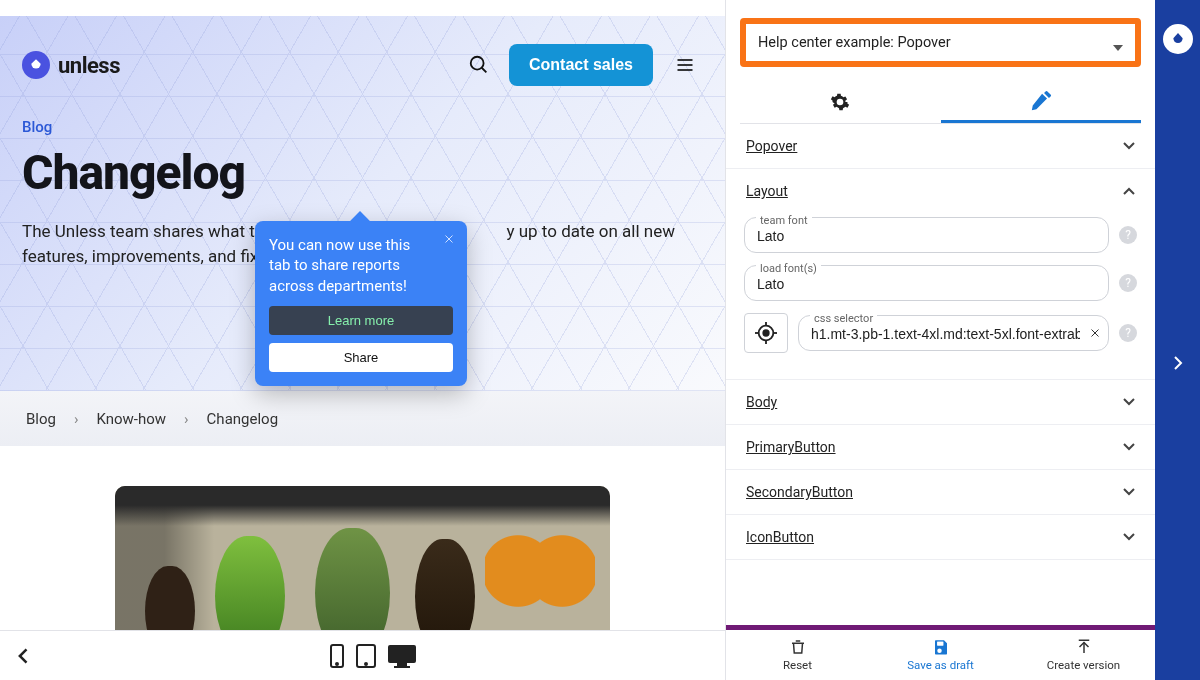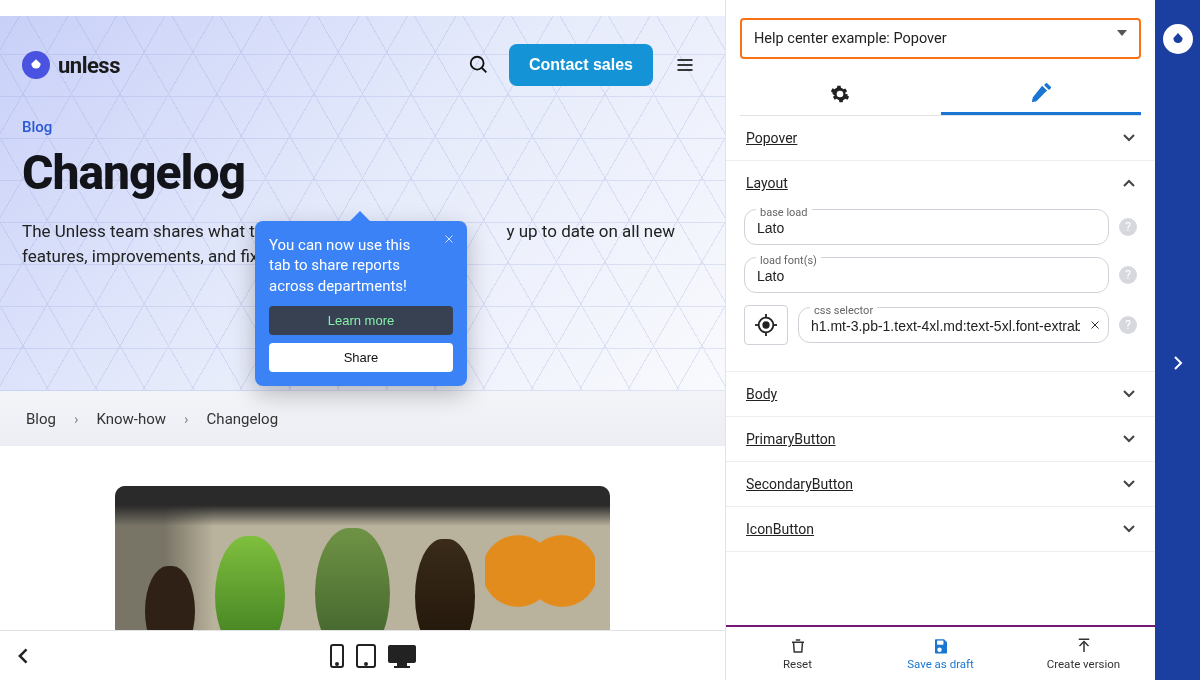--- a/index.html
+++ b/index.html
@@ -48,38 +48,38 @@
 
 
 .viewport-bar { position: absolute; left: 0; top: 630px; width: 725px; height: 50px; border-top: 1px solid #e2e3e8; display: flex; align-items: center; padding: 0 14px; background: #fff; }
 .back-icon { cursor: pointer; }
 .device-group { flex: 1; display: flex; justify-content: center; gap: 10px; }
 .device-group .dev { cursor: pointer; }
 
 
 .sidebar { position: absolute; left: 725px; top: 0; width: 430px; height: 680px; border-left: 1px solid #e2e3e8; background: #fff; display: flex; flex-direction: column; }
 .sidebar-top { padding: 18px 14px 0 14px; }
-.select-box { width: 100%; border: 2px solid #f97316; border-radius: 4px; padding: 10px 12px; font-size: 14.5px; color: #222; display: flex; align-items: flex-start; justify-content: space-between; cursor: pointer; background:#fff; }
+.select-box { width: 100%; border: 6px solid #f97316; border-radius: 4px; padding: 10px 12px; font-size: 14.5px; color: #222; display: flex; align-items: flex-end; justify-content: space-between; cursor: pointer; background:#fff; }
 .tabs { display: flex; margin-top: 14px; border-bottom: 1px solid #e2e3e8; }
 .tab { flex: 1; height: 42px; display: flex; align-items: center; justify-content: center; cursor: pointer; }
 .tab.active { border-bottom: 3px solid #1976d2; }
 
 .panel-scroll { flex: 1; overflow-y: auto; padding: 0 0 8px 0; }
 .accordion { border-bottom: 1px solid #edeef2; }
 .acc-header { display: flex; align-items: center; justify-content: space-between; padding: 14px 20px; font-size: 14px; color: #222; cursor: pointer; text-decoration: underline; }
 .acc-body { padding: 4px 18px 14px 18px; }
 .field-wrap { position: relative; margin-bottom: 12px; display: flex; align-items: center; gap: 10px; }
 .field { flex: 1; position: relative; }
 .field label { position: absolute; top: -3px; left: 12px; background: #fff; padding: 0 4px; font-size: 11px; color: #666; z-index:2; }
 .field input { width: 100%; border: 1px solid #cfd2d8; border-radius: 12px; padding: 10px 12px 8px 12px; font-size: 14px; color: #222; }
 .field-help { width: 18px; height: 18px; border-radius: 50%; background: #d6d8dd; color: #fff; font-size: 12px; display: flex; align-items: center; justify-content: center; flex-shrink: 0; }
 .target-btn { width: 44px; height: 40px; border: 1px solid #cfd2d8; border-radius: 4px; display: flex; align-items: center; justify-content: center; cursor: pointer; background:#fff; }
 .clear-x { position: absolute; right: 8px; top: 50%; transform: translateY(-50%); cursor: pointer; color: #555; }
 
-.sidebar-footer { border-top: 2px solid #701a75; display: flex; height: 55px; }
+.sidebar-footer { border-top: 5px solid #701a75; display: flex; height: 55px; }
 .footer-btn { flex: 1; display: flex; flex-direction: column; align-items: center; justify-content: center; gap: 2px; cursor: pointer; font-size: 11.5px; color: #333; }
 .footer-btn.primary { color: #1976d2; }
 
 
 .rail { position: absolute; left: 1155px; top: 0; width: 45px; height: 680px; background: #1a3fa0; display: flex; flex-direction: column; align-items: center; }
 .rail-icon { width: 30px; height: 30px; border-radius: 50%; background: #fff; margin-top: 24px; cursor: pointer; display:flex; align-items:center; justify-content:center; }
 .rail-expand { margin-top: 300px; color: #fff; cursor: pointer; }
 
 svg { display: block; }
 </style>
@@ -227,21 +227,21 @@
         <span>Layout</span>
         <span>
             <svg width="12" height="8" viewBox="0 0 12 8" fill="none" stroke="#444" stroke-width="2">
               <polyline points="1 7 6 2 11 7"></polyline>
             </svg>
           </span>
       </div>
       <div class="acc-body">
         <div class="field-wrap">
           <div class="field">
-            <label>base load</label>
+            <label>team font</label>
             <input value="Lato" style="">
           </div>
           <div class="field-help">?</div>
         </div>
         <div class="field-wrap">
           <div class="field">
             <label>load font(s)</label>
             <input value="Lato" style="">
           </div>
           <div class="field-help">?</div>

